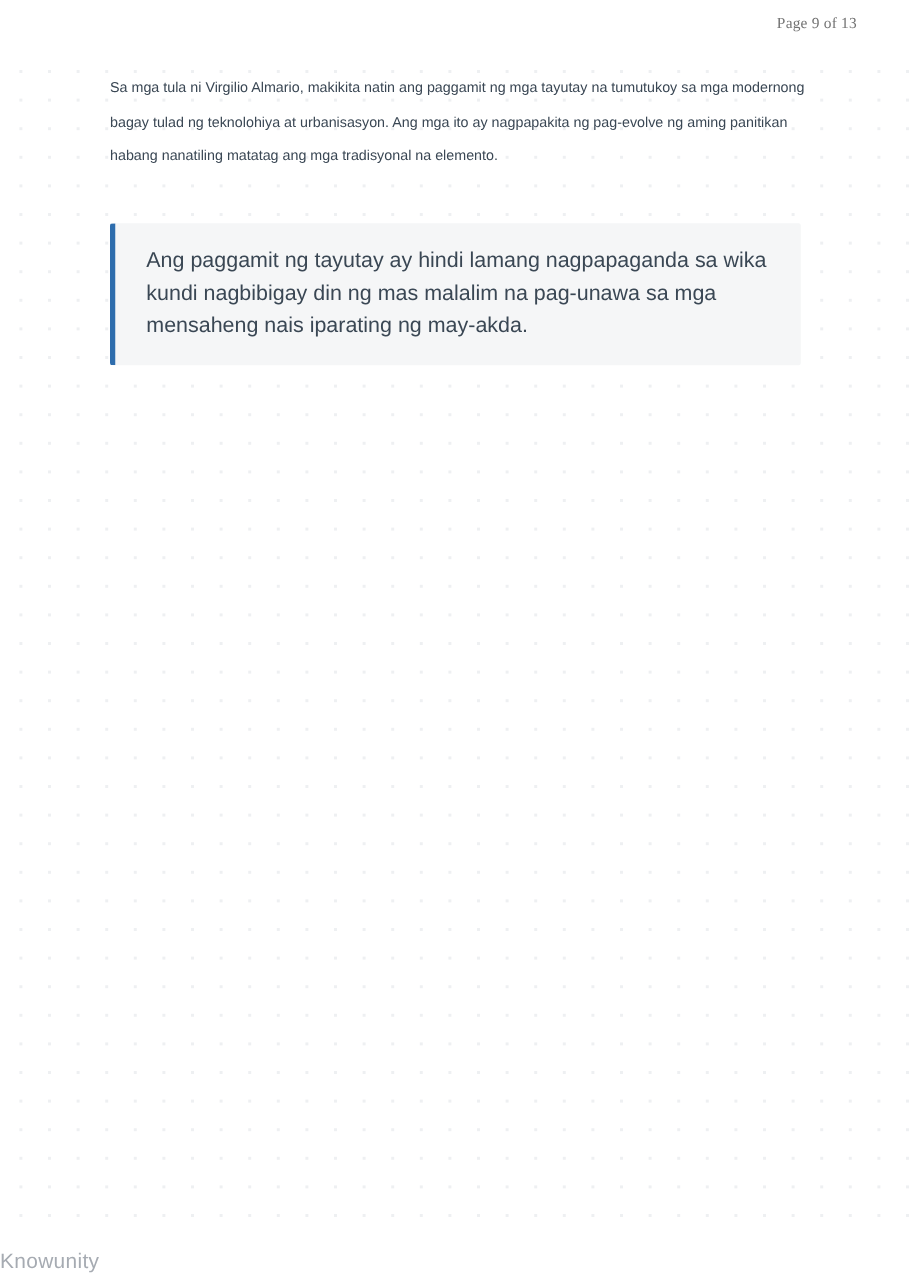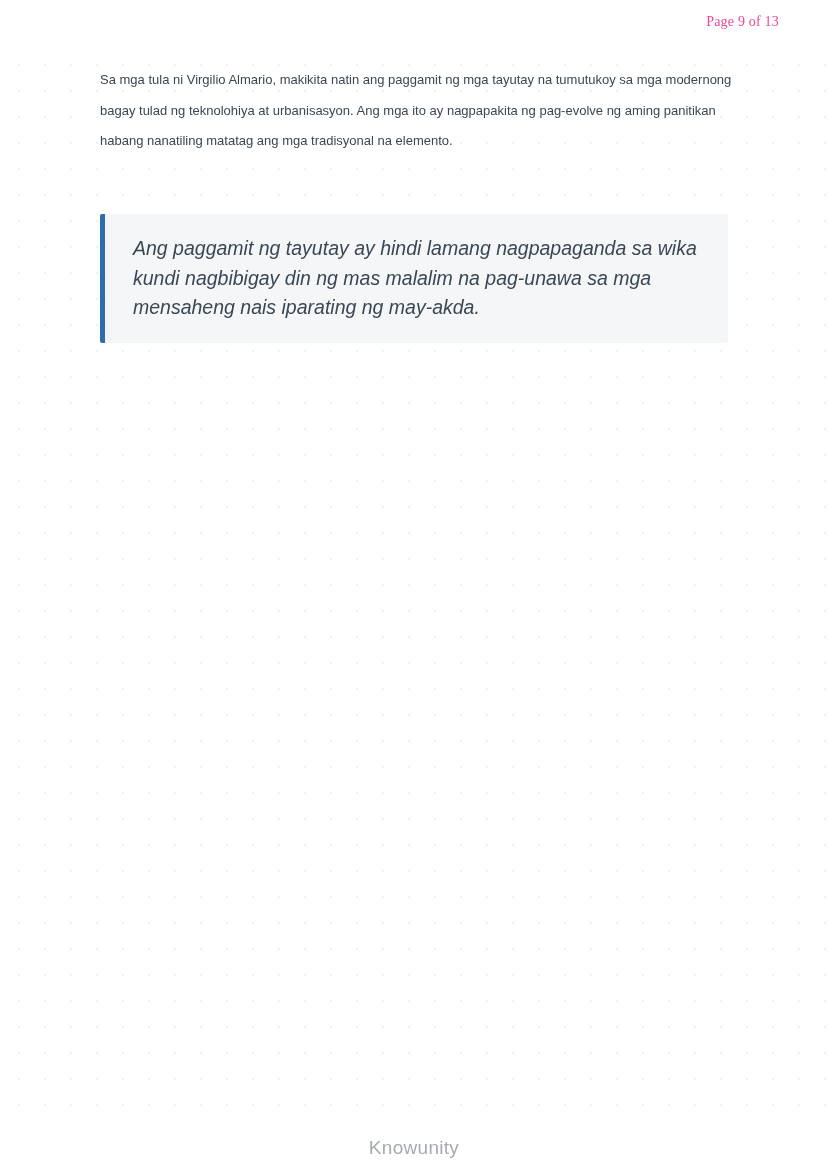--- a/index.html
+++ b/index.html
@@ -26,56 +26,54 @@
     background-size: 26px 26px;
     background-position: 6px 10px;
     pointer-events: none;
   }
   .page-indicator {
     position: absolute;
     top: 14px;
     right: 49px;
     font-family: "Liberation Serif", "DejaVu Serif", serif;
     font-size: 14px;
-    color: #ec4899;
+    color: #737373;
     letter-spacing: 0.2px;
   }
   .body-paragraph {
     position: absolute;
     left: 100px;
     top: 52px;
     width: 660px;
     font-size: 13px;
     line-height: 30.5px;
     color: #3a4754;
   }
   .quote-box {
     position: absolute;
     left: 100px;
-    top: 214px;
+    top: 203px;
     width: 628px;
     box-sizing: border-box;
     background: #f5f6f7;
     border-left: 5px solid #2e6dad;
     border-radius: 2px;
     padding: 20px 10px 20px 28px;
-    font-style: italic;
   }
   .quote-text {
     max-width: 590px;
     font-size: 19.5px;
     line-height: 29.5px;
     color: #3a4754;
   }
   .footer {
     position: absolute;
     left: 0;
     bottom: 12px;
     width: 100%;
-    text-align: center;
   }
   .footer-brand {
     font-size: 19px;
     color: #a6abb2;
     letter-spacing: 0.3px;
   }
 </style>
 </head>
 <body>
 

